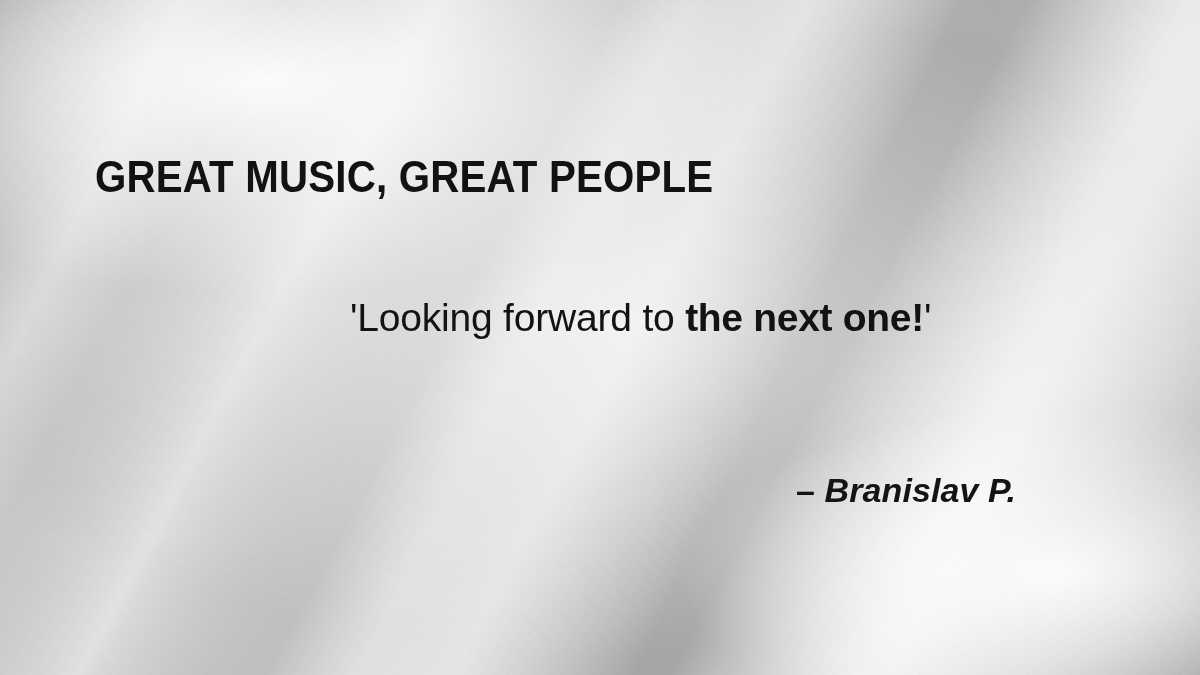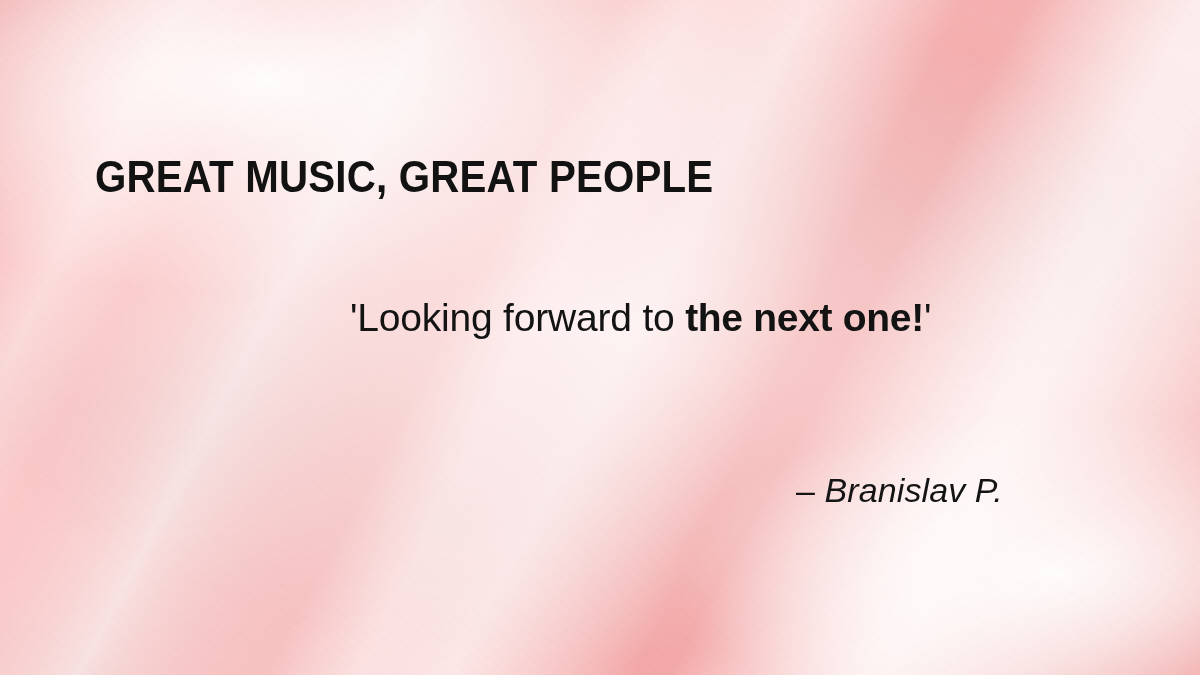--- a/index.html
+++ b/index.html
@@ -12,21 +12,21 @@
     height: 675px;
     overflow: hidden;
     font-family: "Liberation Sans", sans-serif;
     background: #f7f7f6;
   }
 
   #slide {
     position: relative;
     width: 1200px;
     height: 675px;
-    background-color: #fca5a5;
+    background-color: #a3a3a3;
     overflow: hidden;
   }
 
   
   .tex {
     position: absolute;
     inset: 0;
     pointer-events: none;
   }
   .tex-a {
@@ -98,21 +98,21 @@
   #quote .q-mark {
     font-weight: 400;
   }
 
   #attribution {
     position: absolute;
     left: 796px;
     top: 469px;
     font-family: "Liberation Sans", sans-serif;
     font-style: italic;
-    font-weight: 400;
+    font-weight: 700;
     font-size: 34px;
     line-height: 42px;
     letter-spacing: 0.1px;
     color: #141414;
     white-space: nowrap;
   }
   #attribution .dash {
     font-style: normal;
   }
 </style>

